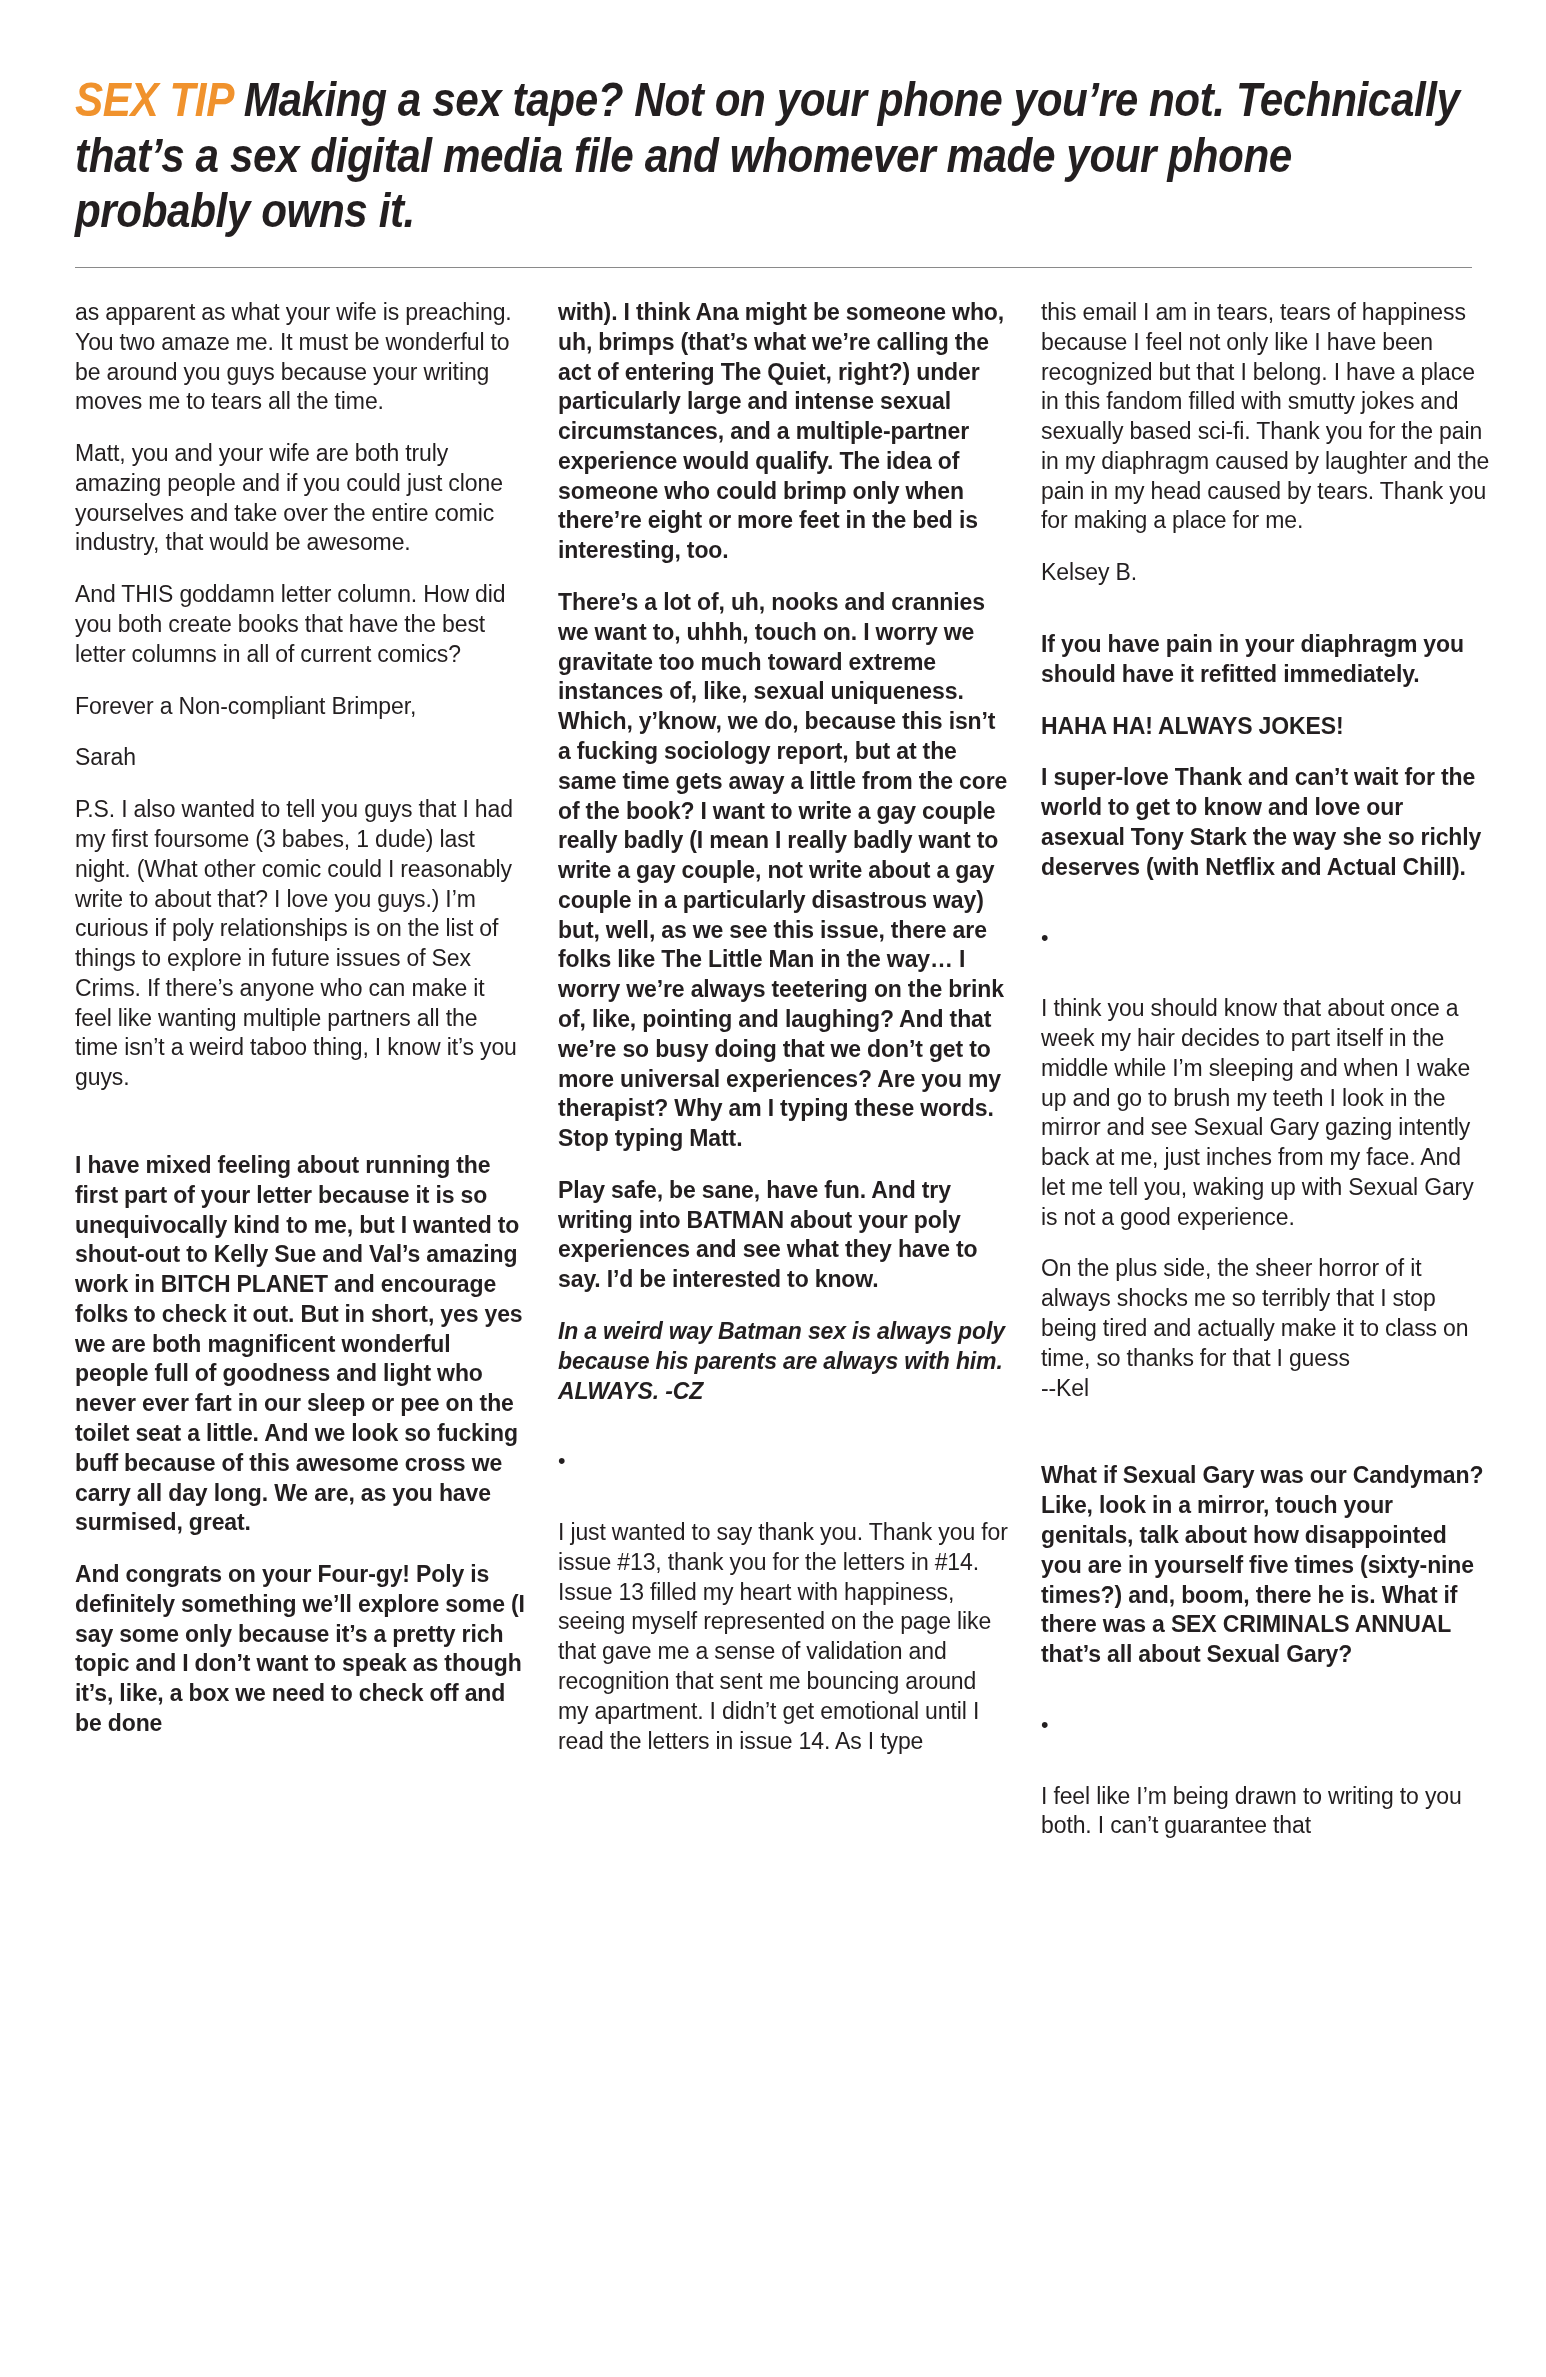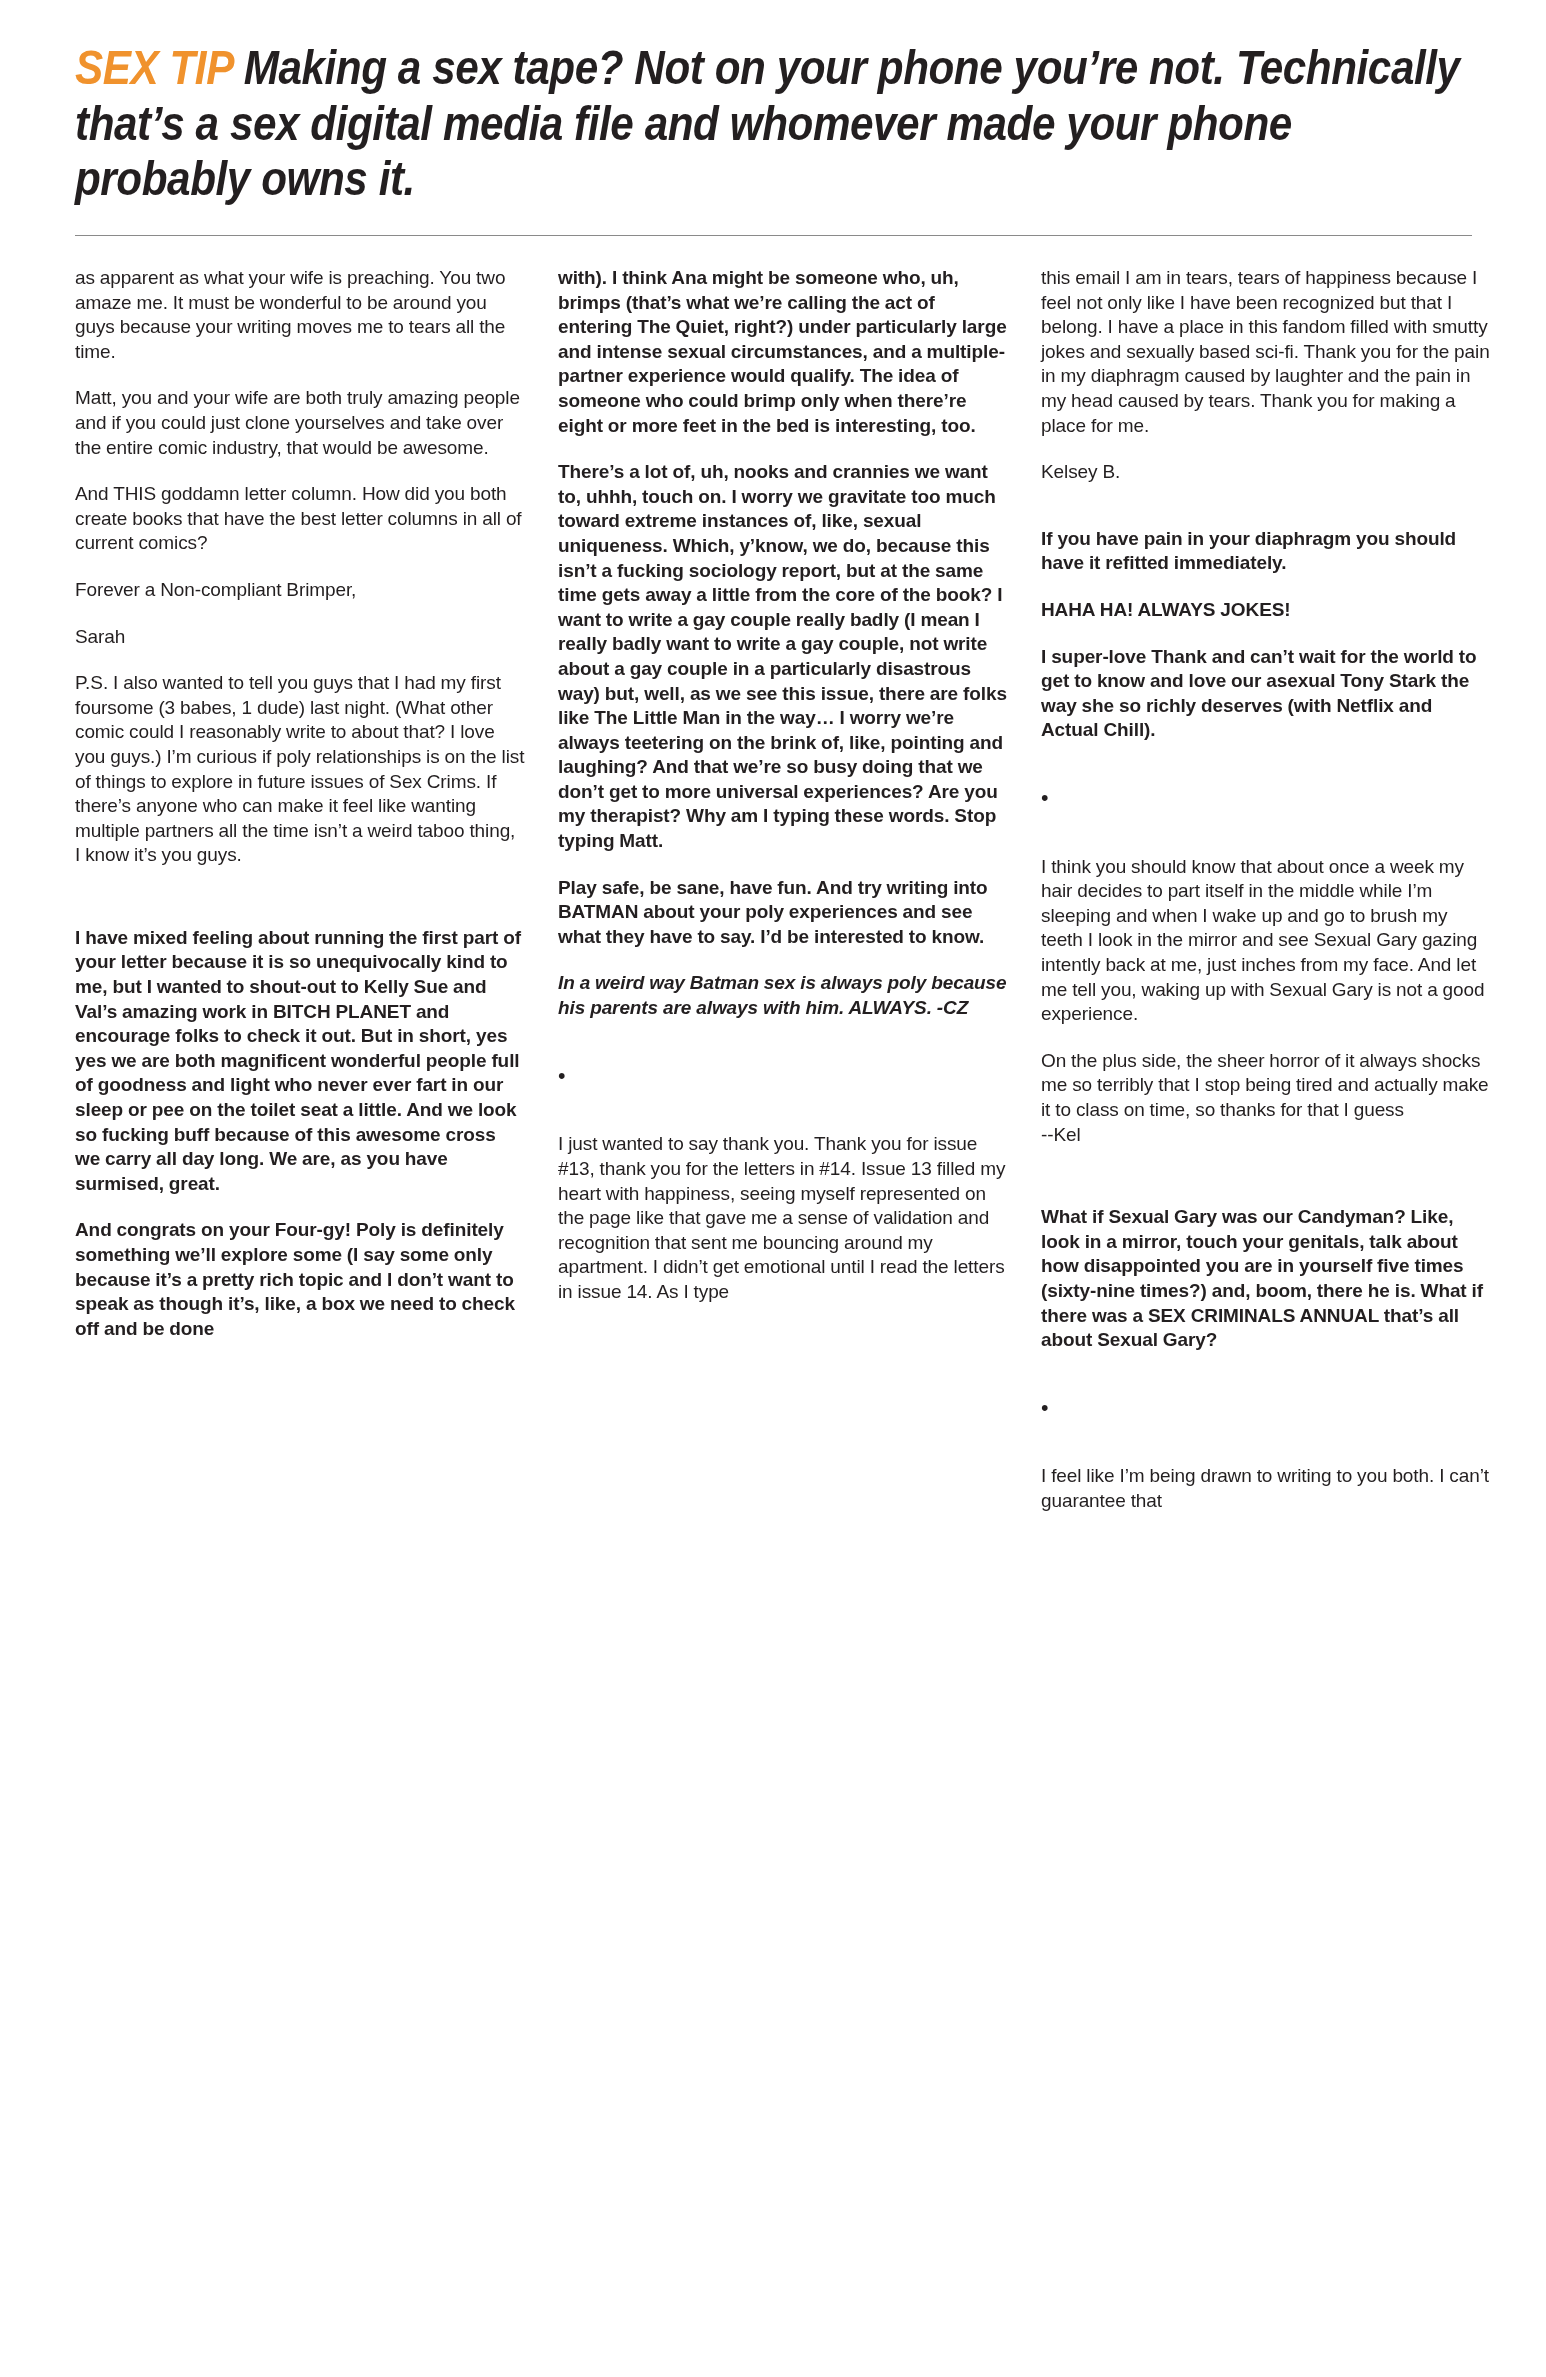--- a/index.html
+++ b/index.html
@@ -19,21 +19,21 @@
     position: relative;
     width: 1547px;
     height: 2377px;
     box-sizing: border-box;
     padding: 0 75px;
     background: #ffffff;
   }
 
   
   .header {
-    padding-top: 40px;
+    padding-top: 72px;
   }
   .sex-tip-head {
     font-family: "Liberation Sans Narrow", "Liberation Sans", sans-serif;
     font-style: italic;
     font-weight: bold;
     font-size: 48px;
     line-height: 1.16;
     letter-spacing: -0.5px;
     transform: scaleX(0.88);
     transform-origin: left top;
@@ -59,21 +59,21 @@
     gap: 33px;
     margin-top: 30px;
     align-items: flex-start;
   }
   .col {
     width: 450px;
     flex: 0 0 450px;
   }
   .col p {
     margin: 0 0 22px 0;
-    font-size: 19px;
+    font-size: 23px;
     line-height: 1.295;
     letter-spacing: -0.1px;
     text-align: left;
     word-spacing: -0.2px;
   }
   .col p.bold {
     font-weight: bold;
   }
   .col p.bolditalic {
     font-weight: bold;

